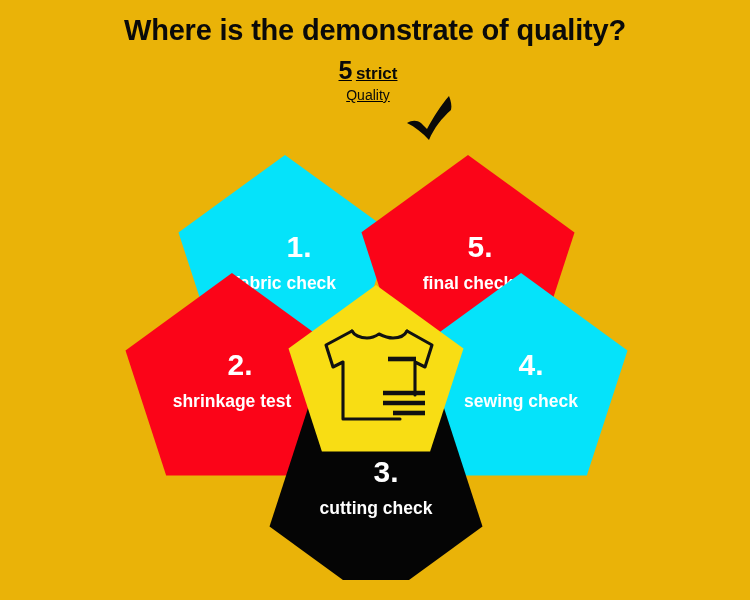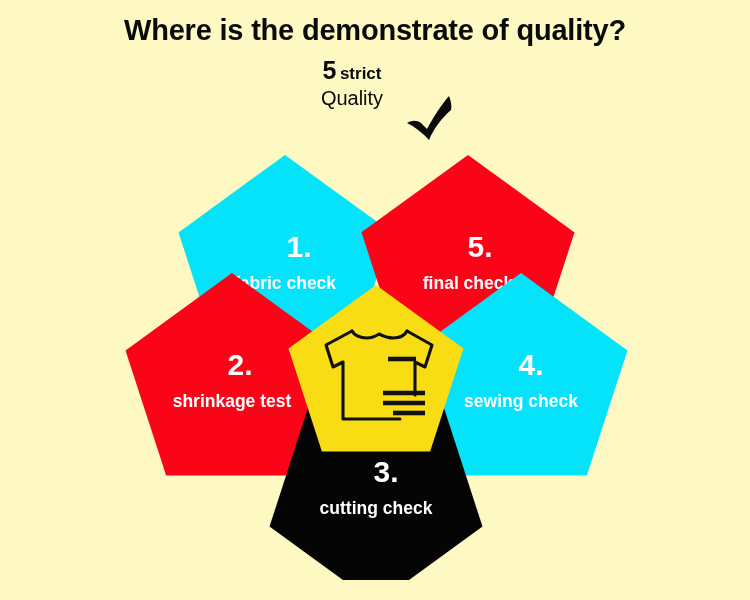--- a/index.html
+++ b/index.html
@@ -11,61 +11,62 @@
     height: 600px;
     background: #ffffff;
     font-family: "Liberation Sans", sans-serif;
     overflow: hidden;
     position: relative;
   }
   #page {
     position: relative;
     width: 750px;
     height: 600px;
-    background: #fef9c3;
+    background: #eab308;
   }
   .title {
     position: absolute;
     left: 0;
     top: 14px;
     width: 750px;
     text-align: center;
     font-size: 29px;
     font-weight: bold;
     color: #0a0a0a;
     letter-spacing: -0.2px;
     white-space: nowrap;
   }
   .subtitle-block {
     position: absolute;
-    left: 252px;
+    left: 268px;
     top: 58px;
     width: 200px;
     text-align: center;
     line-height: 1.0;
+    text-decoration: underline;
   }
   .sub-line1 {
     display: block;
     color: #0a0a0a;
     font-weight: bold;
     white-space: nowrap;
   }
   .sub-big {
     font-size: 25px;
     font-weight: bold;
     letter-spacing: -0.5px;
   }
   .sub-strict {
     font-size: 17px;
     font-weight: bold;
     margin-left: 4px;
   }
   .sub-line2 {
     display: block;
-    font-size: 20px;
+    font-size: 14px;
     font-weight: normal;
     color: #0a0a0a;
     margin-top: 4px;
     line-height: 1.15;
     white-space: nowrap;
   }
   .check-mark {
     position: absolute;
     left: 404px;
     top: 92px;

